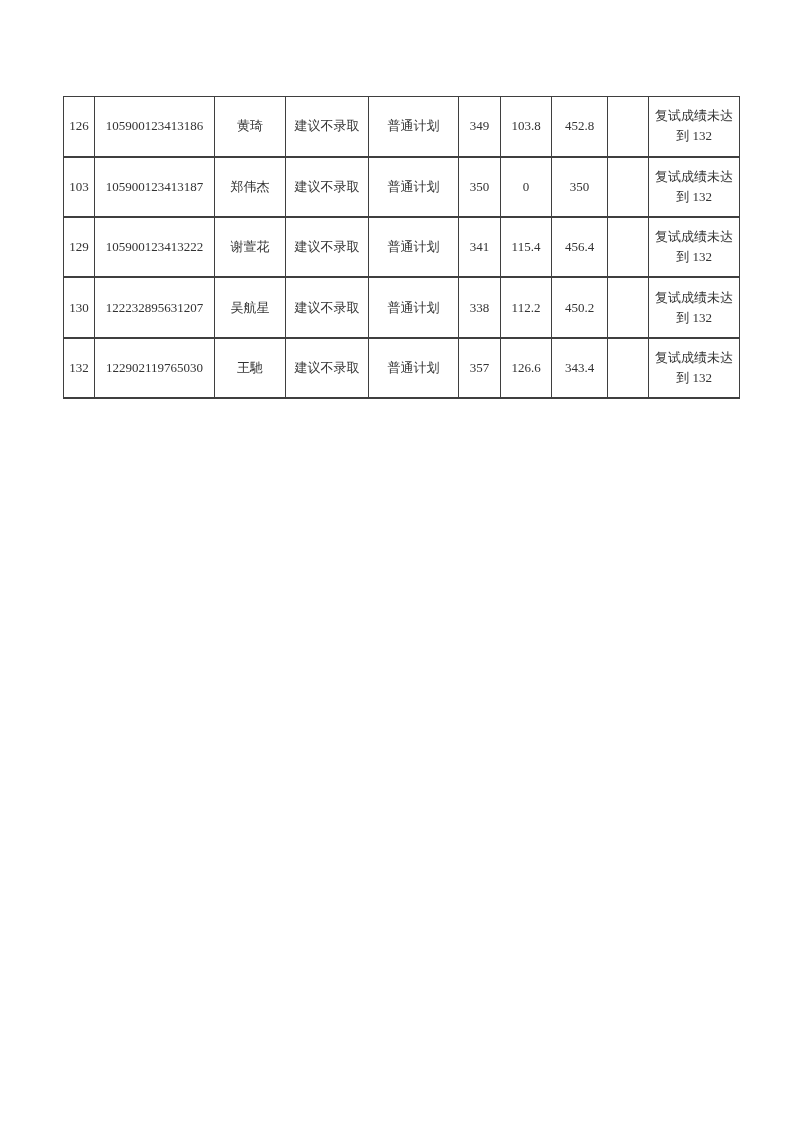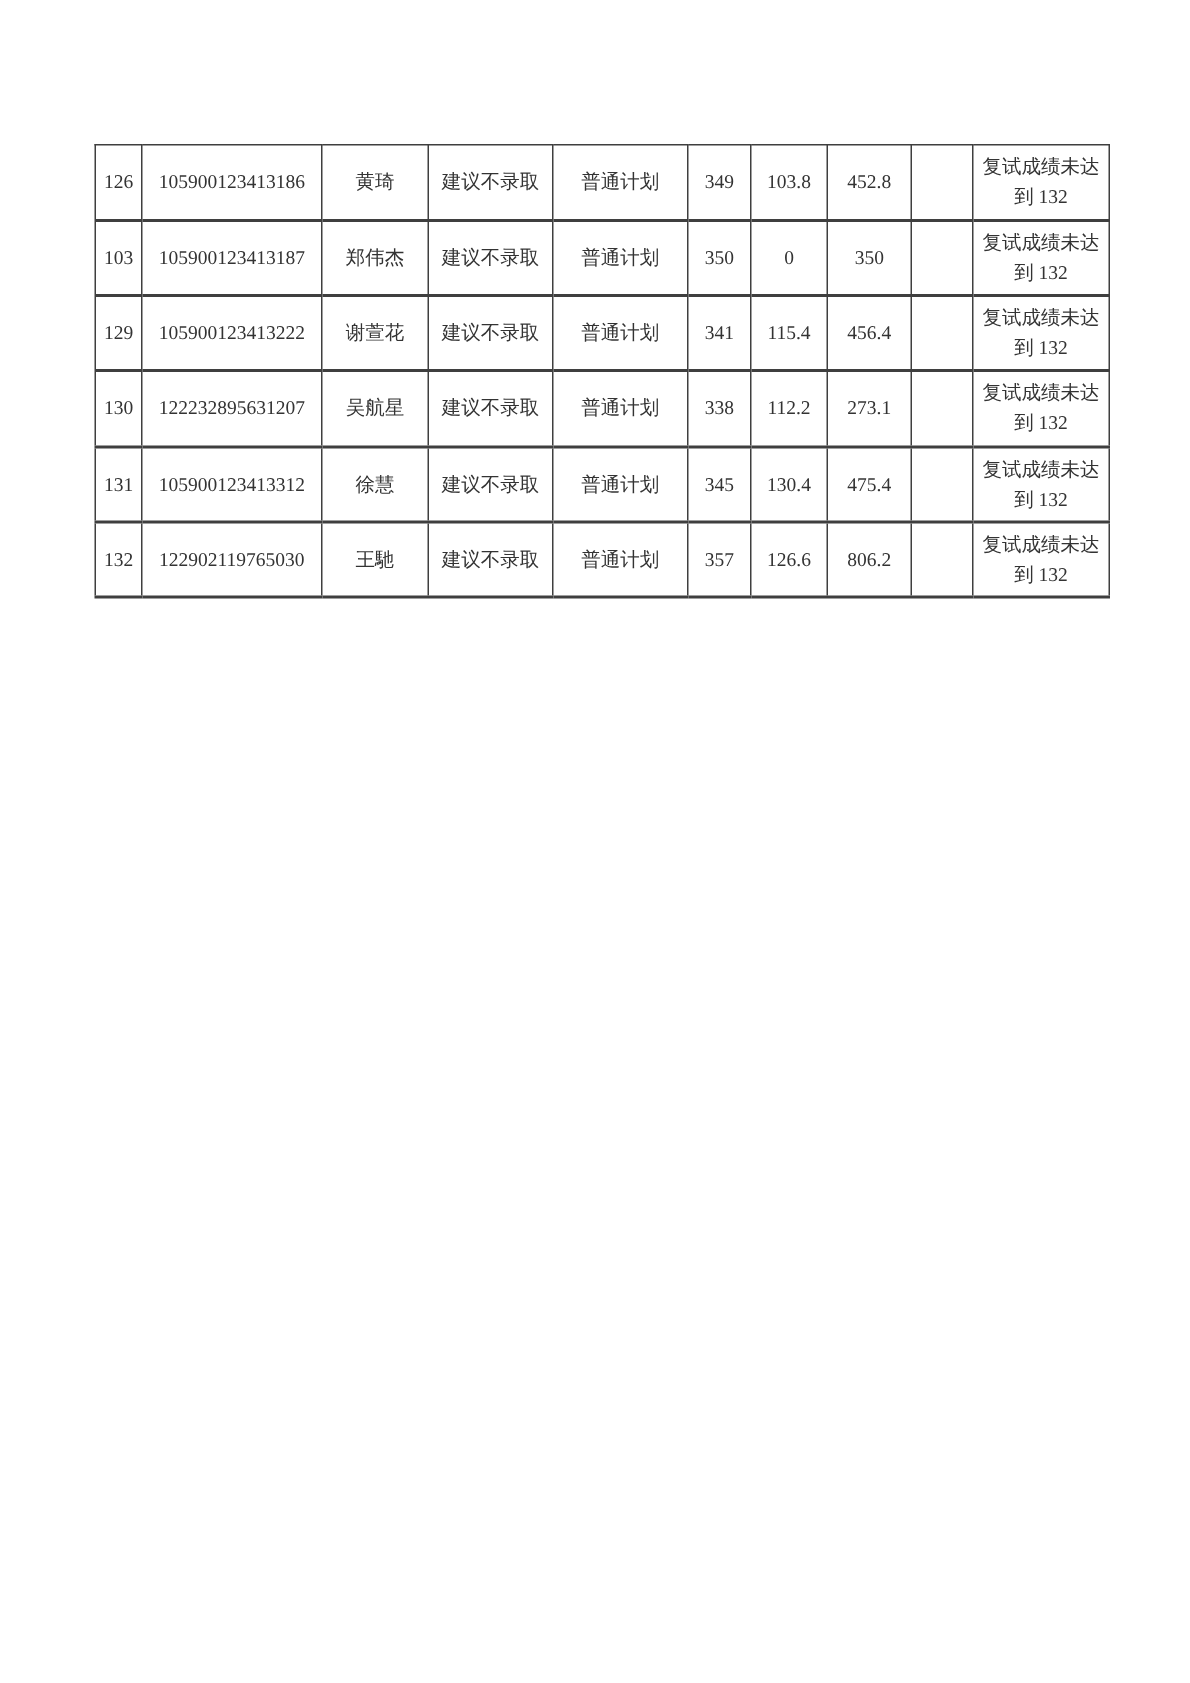--- a/index.html
+++ b/index.html
@@ -105,45 +105,33 @@
   </tr>
 
   <tr>
     <td class="cell-seq">130</td>
     <td class="cell-candidate-no">122232895631207</td>
     <td class="cell-name">吴航星</td>
     <td class="cell-opinion">建议不录取</td>
     <td class="cell-plan">普通计划</td>
     <td class="cell-initial">338</td>
     <td class="cell-retest">112.2</td>
-    <td class="cell-total">273.1</td>
+    <td class="cell-total">450.2</td>
     <td class="cell-blank"></td>
     <td class="cell-remark">复试成绩未达到 132</td>
   </tr>
 
-  <tr>
-    <td class="cell-seq">131</td>
-    <td class="cell-candidate-no">105900123413312</td>
-    <td class="cell-name">徐慧</td>
-    <td class="cell-opinion">建议不录取</td>
-    <td class="cell-plan">普通计划</td>
-    <td class="cell-initial">345</td>
-    <td class="cell-retest">130.4</td>
-    <td class="cell-total">475.4</td>
-    <td class="cell-blank"></td>
-    <td class="cell-remark">复试成绩未达到 132</td>
-  </tr>
 
   <tr>
     <td class="cell-seq">132</td>
     <td class="cell-candidate-no">122902119765030</td>
     <td class="cell-name">王馳</td>
     <td class="cell-opinion">建议不录取</td>
     <td class="cell-plan">普通计划</td>
     <td class="cell-initial">357</td>
     <td class="cell-retest">126.6</td>
-    <td class="cell-total">806.2</td>
+    <td class="cell-total">343.4</td>
     <td class="cell-blank"></td>
     <td class="cell-remark">复试成绩未达到 132</td>
   </tr>
 </tbody>
   </table>
 </div>
 
 </body></html>

